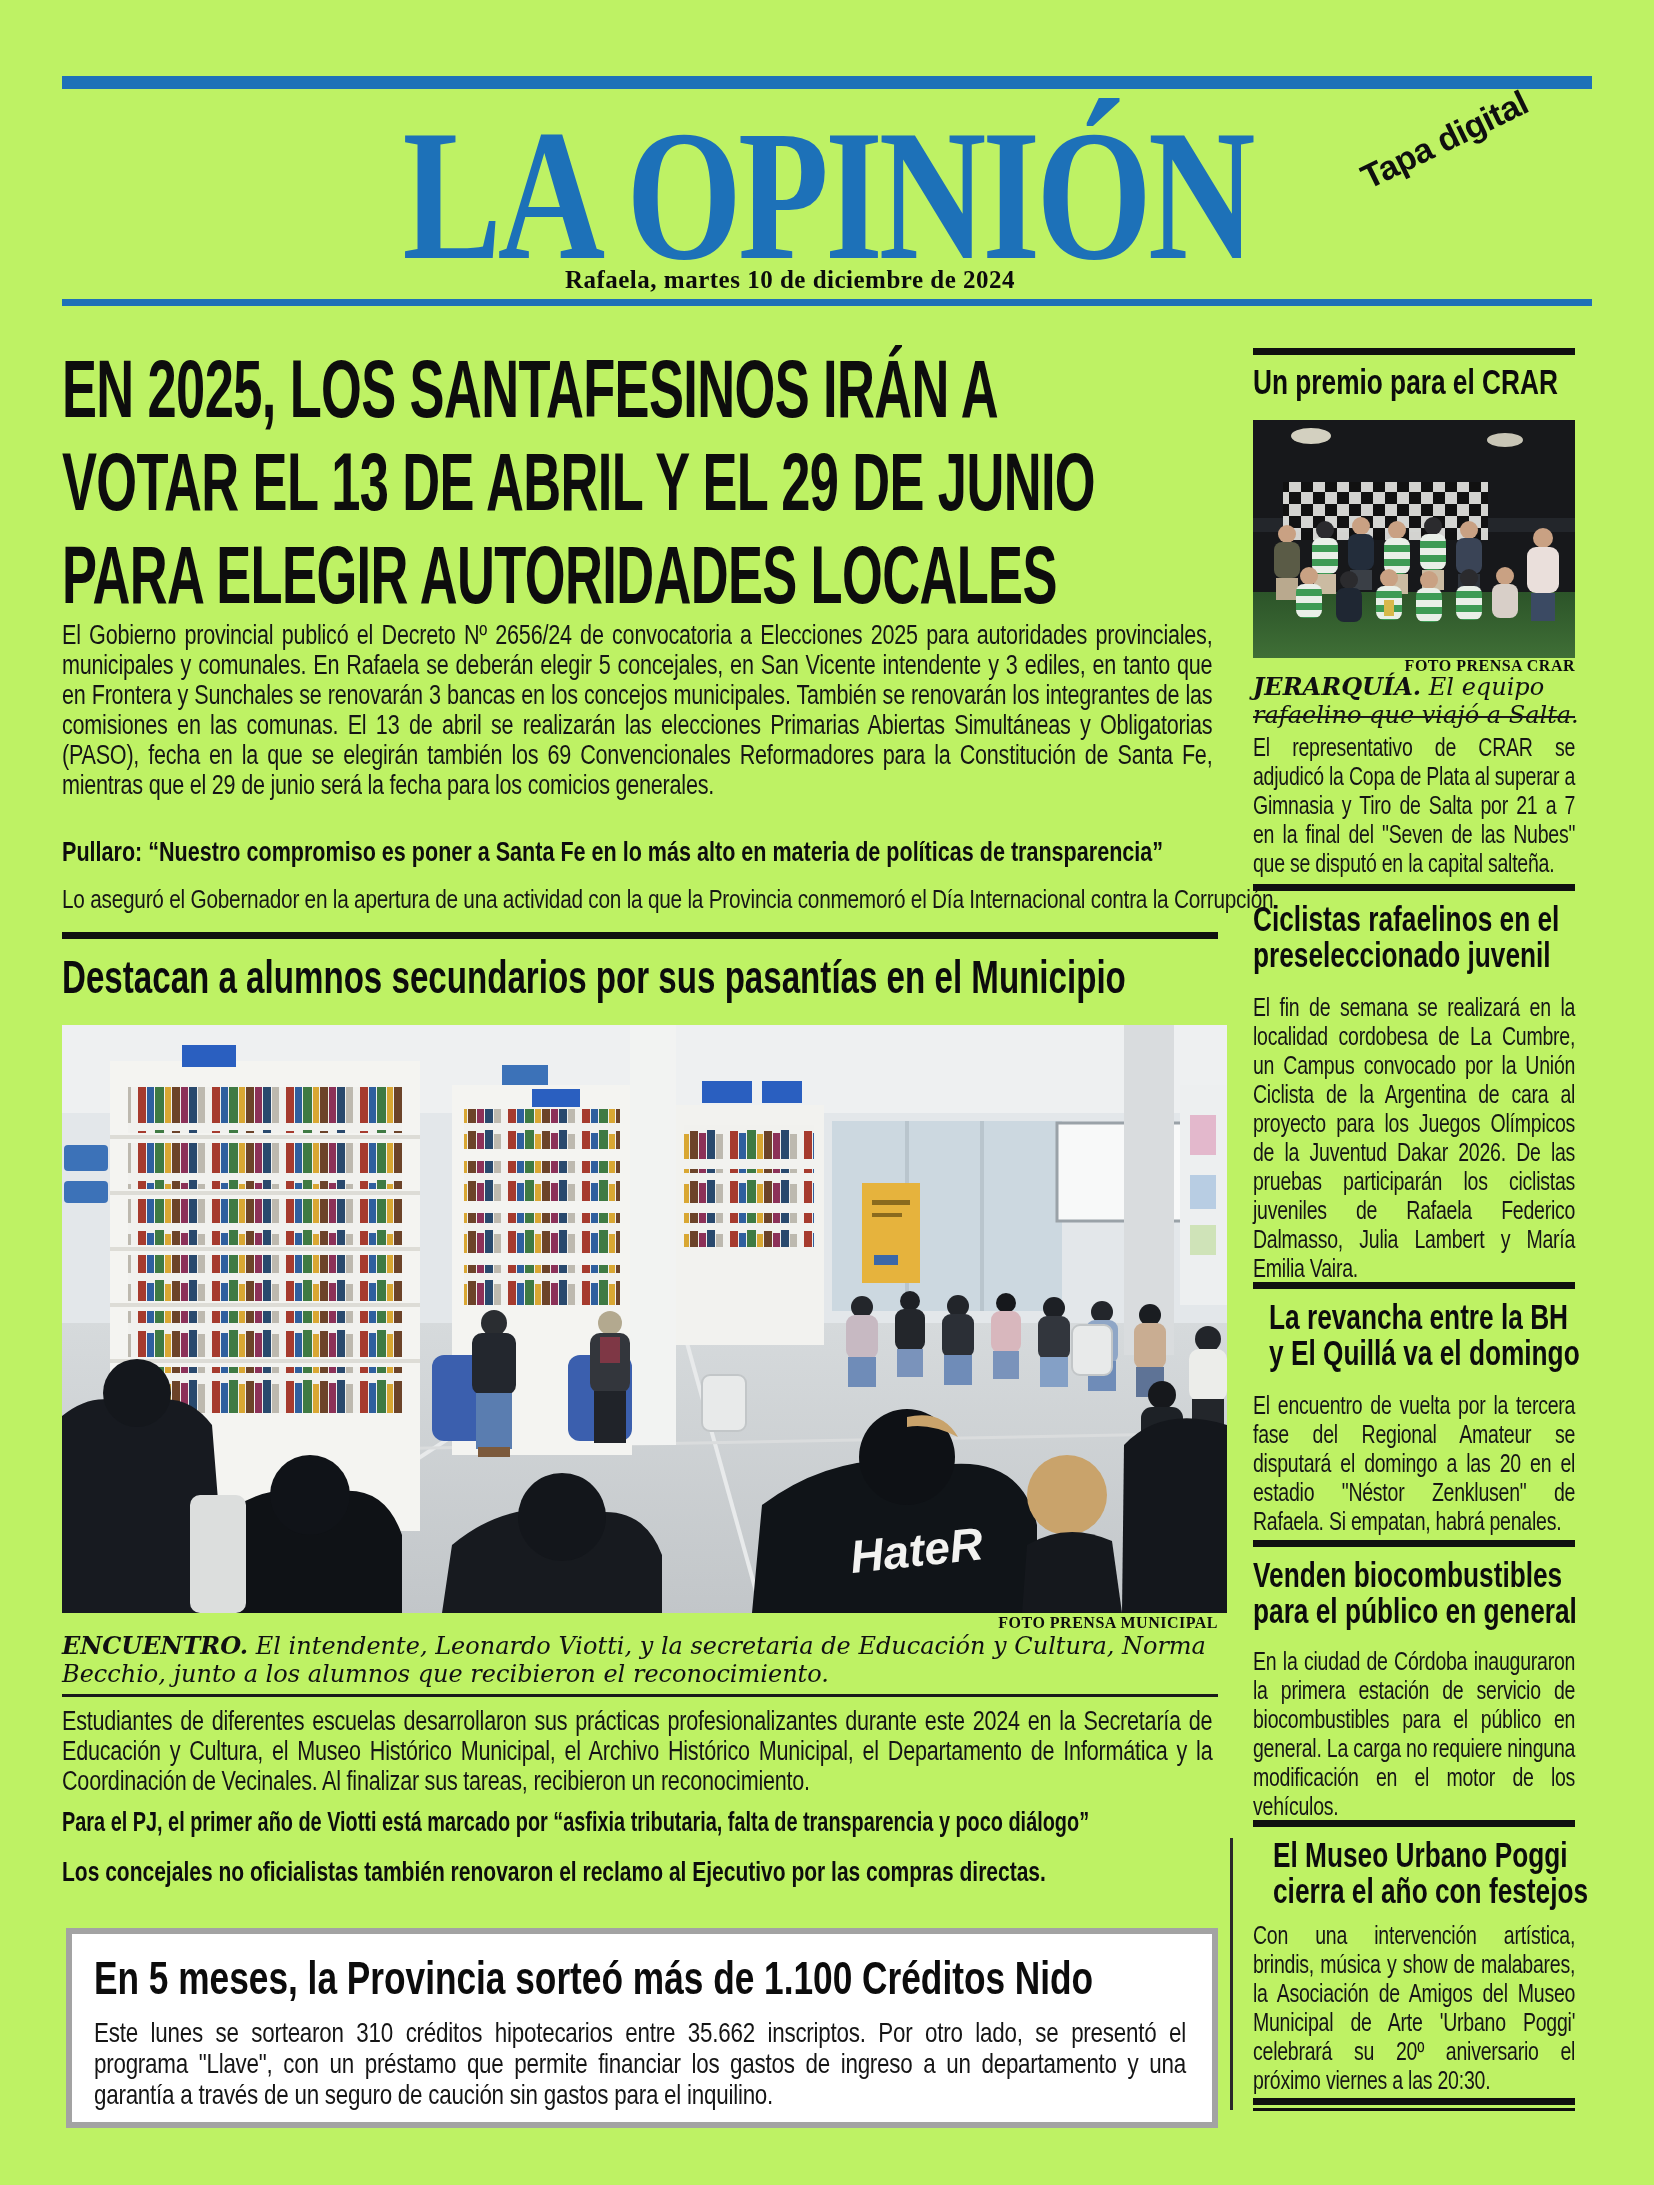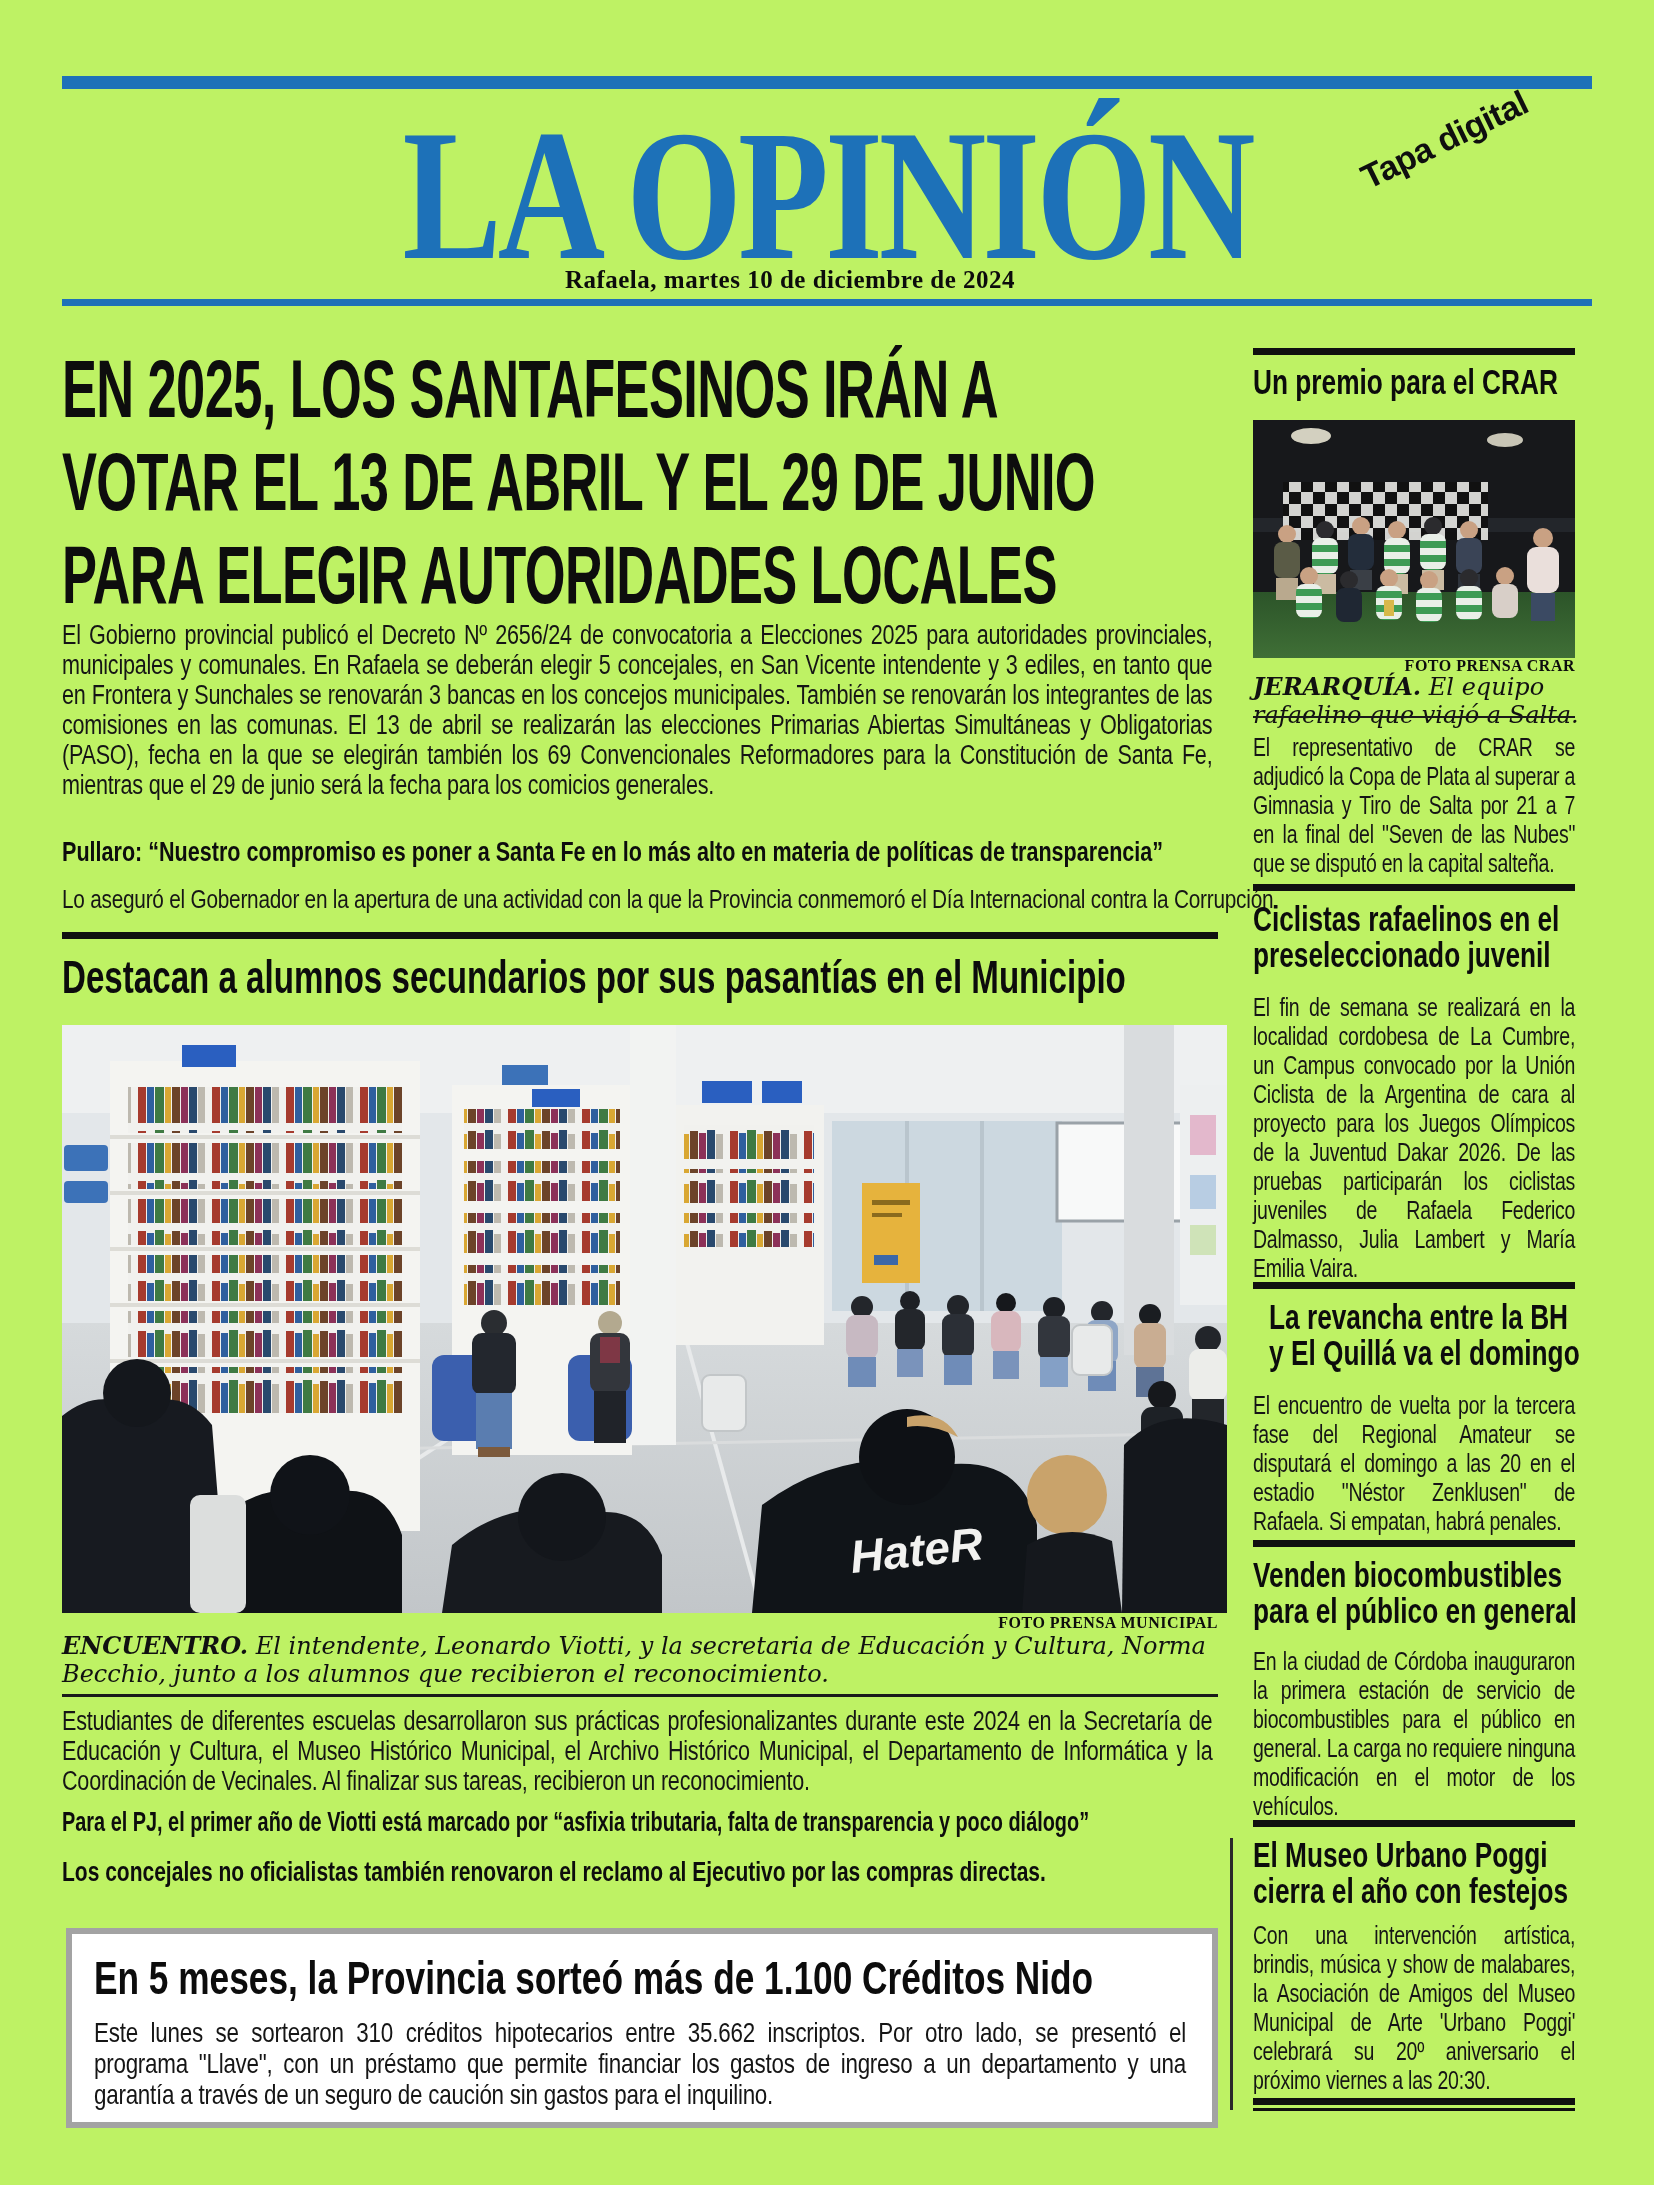--- a/index.html
+++ b/index.html
@@ -391,21 +391,21 @@
   <div class="abs sb sb-body" style="top:1391px;">El encuentro de vuelta por la tercera fase del Regional Amateur se disputará el domingo a las 20 en el estadio "Néstor Zenklusen" de Rafaela. Si empatan, habrá penales.</div>
 
   <div class="abs sb-rule" style="top:1540px;"></div>
   <div class="abs sb sb-h" style="top:1557px;">
     <div>Venden biocombustibles</div>
     <div>para el público en general</div>
   </div>
   <div class="abs sb sb-body" style="top:1647px;">En la ciudad de Córdoba inauguraron la primera estación de servicio de biocombustibles para el público en general. La carga no requiere ninguna modificación en el motor de los vehículos.</div>
 
   <div class="abs sb-rule" style="top:1820px;"></div>
-  <div class="abs sb sb-h" style="top:1837px;">
+  <div class="abs sb sb-h" style="top:1837px;margin-left:20px;">
     <div>El Museo Urbano Poggi</div>
     <div>cierra el año con festejos</div>
   </div>
   <div class="abs sb sb-body" style="top:1921px;">Con una intervención artística, brindis, música y show de malabares, la Asociación de Amigos del Museo Municipal de Arte 'Urbano Poggi' celebrará su 20º aniversario el próximo viernes a las 20:30.</div>
 
   <div class="abs sb-endrule1"></div>
   <div class="abs sb-endrule2"></div>
 
 </div>
 

